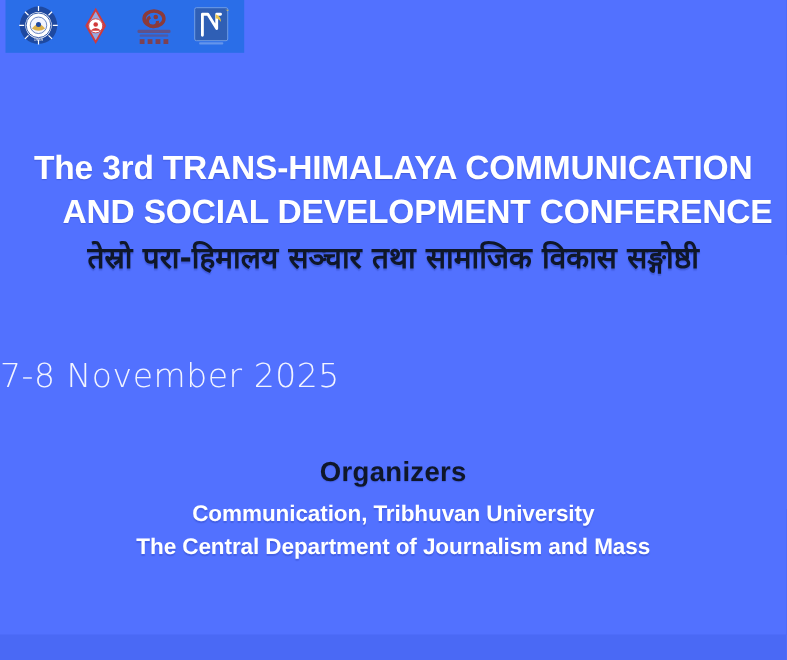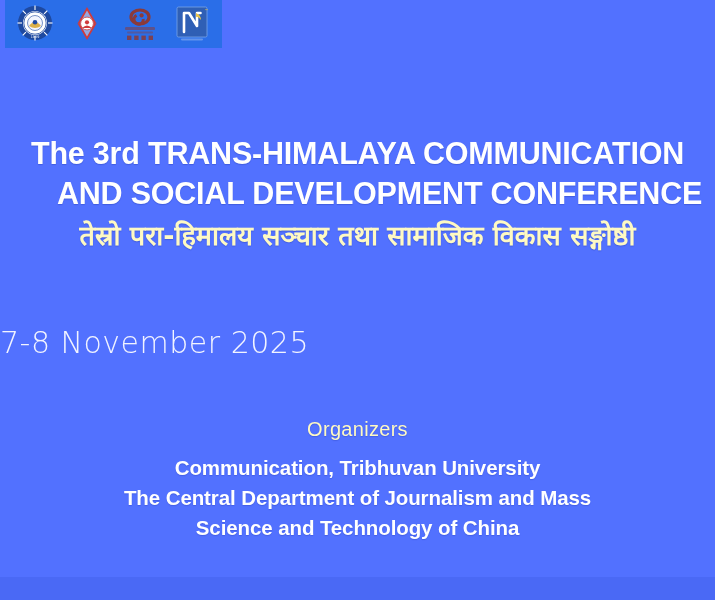--- a/index.html
+++ b/index.html
@@ -57,21 +57,21 @@
     font-size: 30.5px;
     line-height: 40px;
     letter-spacing: -0.2px;
     white-space: nowrap;
     text-shadow: 0 1px 1px rgba(25,45,150,0.30);
   }
   #title-line-1 { font-size: 30.5px; }
   #title-line-2 { font-size: 30.5px; padding-left: 44px; }
 
   #title-nepali {
-    color: #fef9c3;
+    color: #0f172a;
     font-family: "DejaVu Sans", sans-serif;
     font-weight: bold;
     font-size: 27px;
     line-height: 42px;
     margin-top: 2px;
     white-space: nowrap;
     text-shadow: 0 1px 1px rgba(25,45,150,0.30);
   }
 
   
@@ -90,24 +90,24 @@
 
   
   #organizers-block {
     position: absolute;
     left: 0;
     top: 412px;
     width: 715px;
     text-align: center;
   }
   #organizers-heading {
-    color: #fef9c3;
-    font-family: "Liberation Sans", sans-serif;
-    font-weight: normal;
-    font-size: 20px;
+    color: #0f172a;
+    font-family: "Liberation Sans", sans-serif;
+    font-weight: bold;
+    font-size: 25px;
     line-height: 34px;
     letter-spacing: 0.3px;
     text-shadow: 0 1px 1px rgba(25,45,150,0.25);
   }
   .organizer-line {
     color: #ffffff;
     font-family: "Liberation Sans", sans-serif;
     font-weight: bold;
     font-size: 20.5px;
     line-height: 30px;
@@ -196,17 +196,16 @@
     <div id="title-nepali">तेस्रो परा-हिमालय सञ्चार तथा सामाजिक विकास सङ्गोष्ठी</div>
   </div>
 
   <div id="date-line">7-8 November 2025</div>
 
   <div id="organizers-block">
     <div id="organizers-heading">Organizers</div>
     <div id="organizers-list">
       <div class="organizer-line">Communication, Tribhuvan University</div>
       <div class="organizer-line">The Central Department of Journalism and Mass</div>
-      <div class="organizer-line">Science and Technology of China</div>
     </div>
   </div>
 
 </div>
 
 </body></html>

